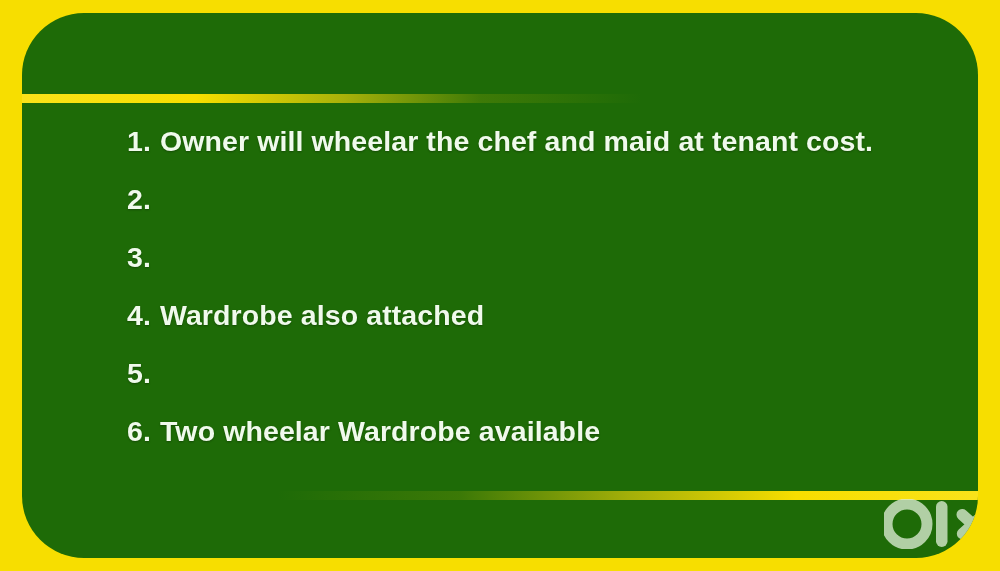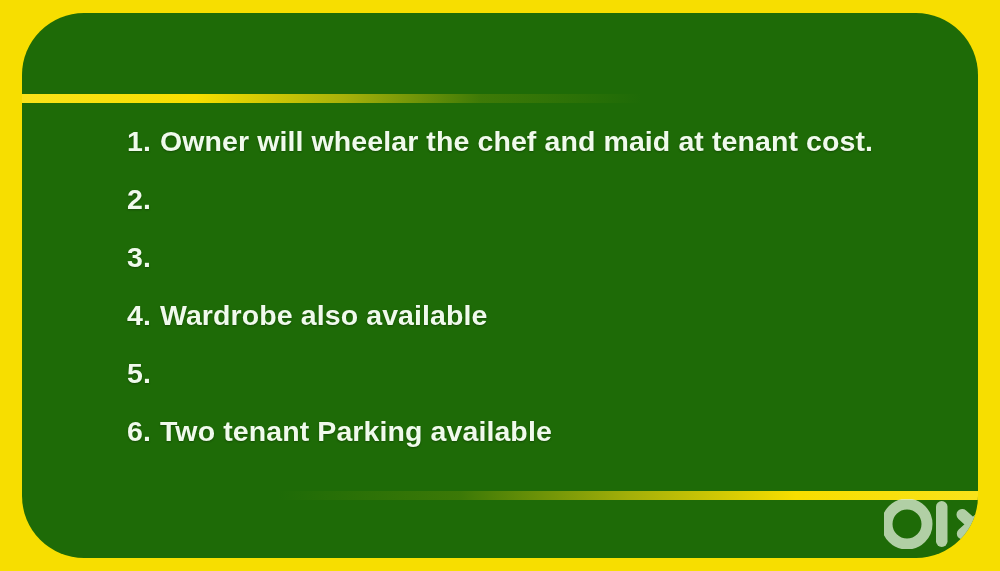--- a/index.html
+++ b/index.html
@@ -127,28 +127,28 @@
         <span class="feature-text">Owner will wheelar the chef and maid at tenant cost.</span>
       </li>
       <li class="feature-item">
         <span class="feature-index">2.</span>
       </li>
       <li class="feature-item">
         <span class="feature-index">3.</span>
       </li>
       <li class="feature-item">
         <span class="feature-index">4.</span>
-        <span class="feature-text">Wardrobe also available</span>
+        <span class="feature-text">Wardrobe also attached</span>
       </li>
       <li class="feature-item">
         <span class="feature-index">5.</span>
       </li>
       <li class="feature-item">
         <span class="feature-index">6.</span>
-        <span class="feature-text">Two tenant Parking available</span>
+        <span class="feature-text">Two wheelar Wardrobe available</span>
       </li>
     </ul>
 
     <div class="rule-bottom"></div>
 
     <div id="olx-watermark">
       <svg width="112" height="50" viewBox="0 0 112 50">
 
         <circle cx="23" cy="25" r="20" fill="none" stroke="#dcecd2" stroke-width="11"></circle>
 

